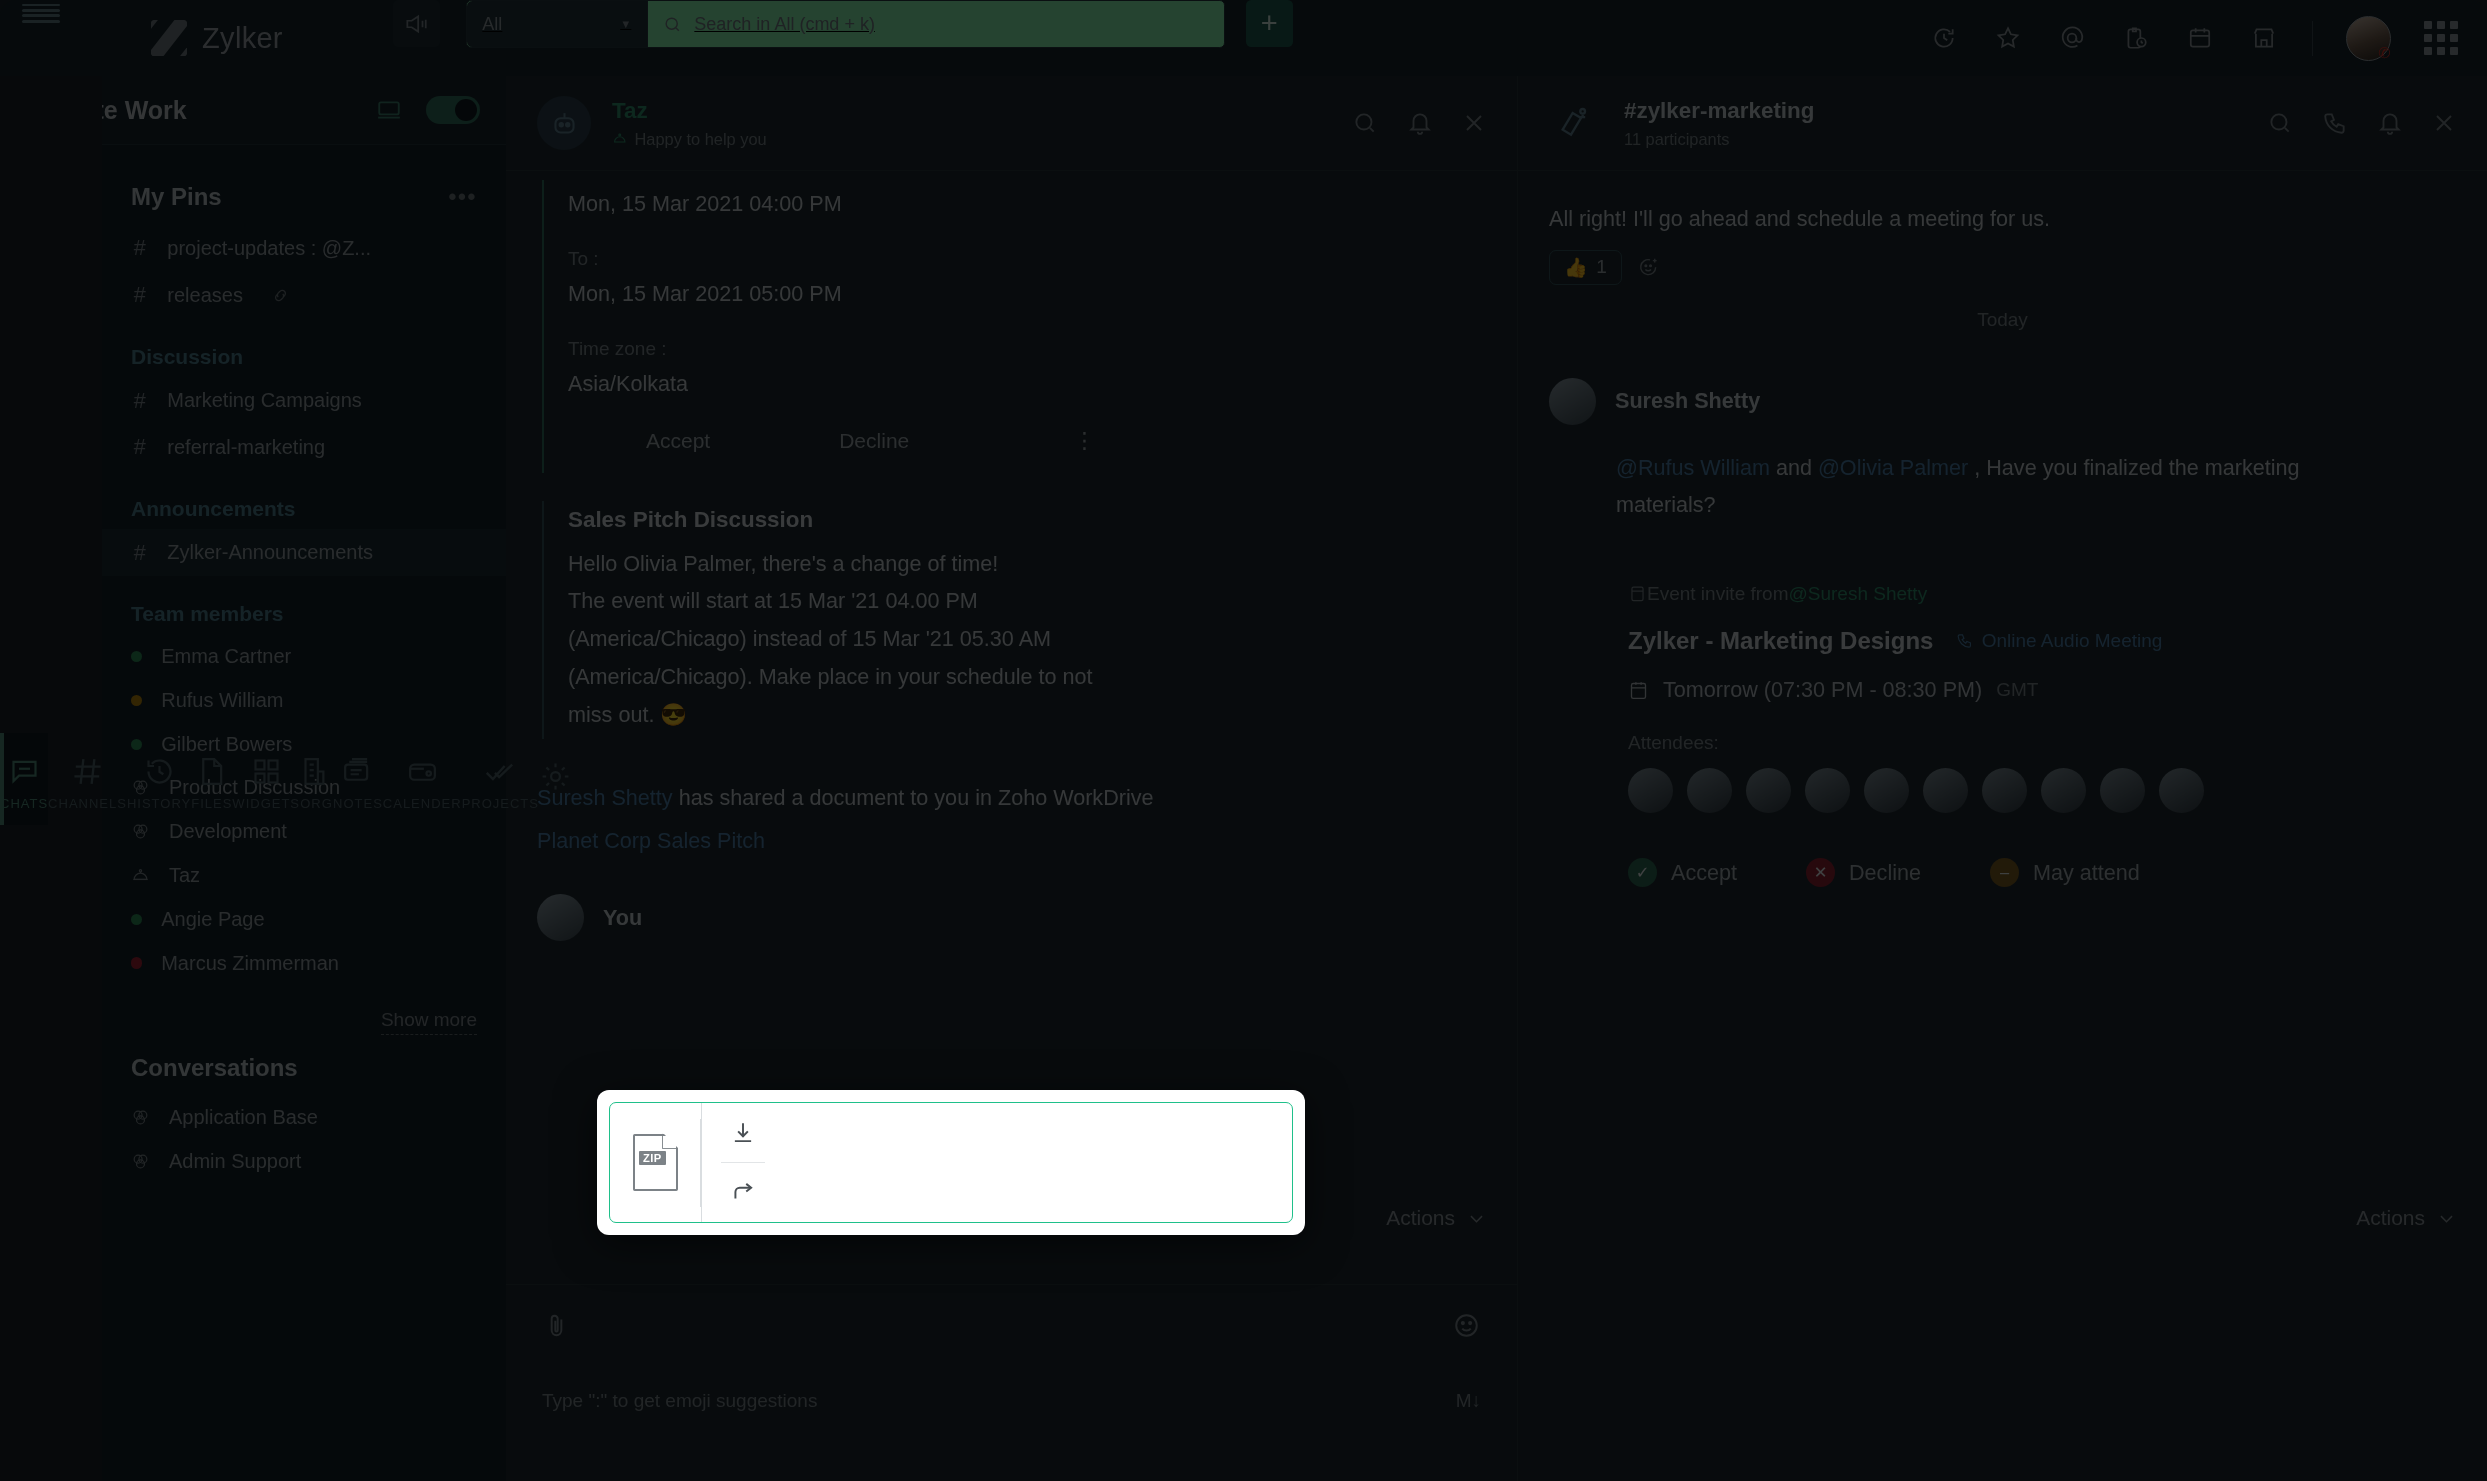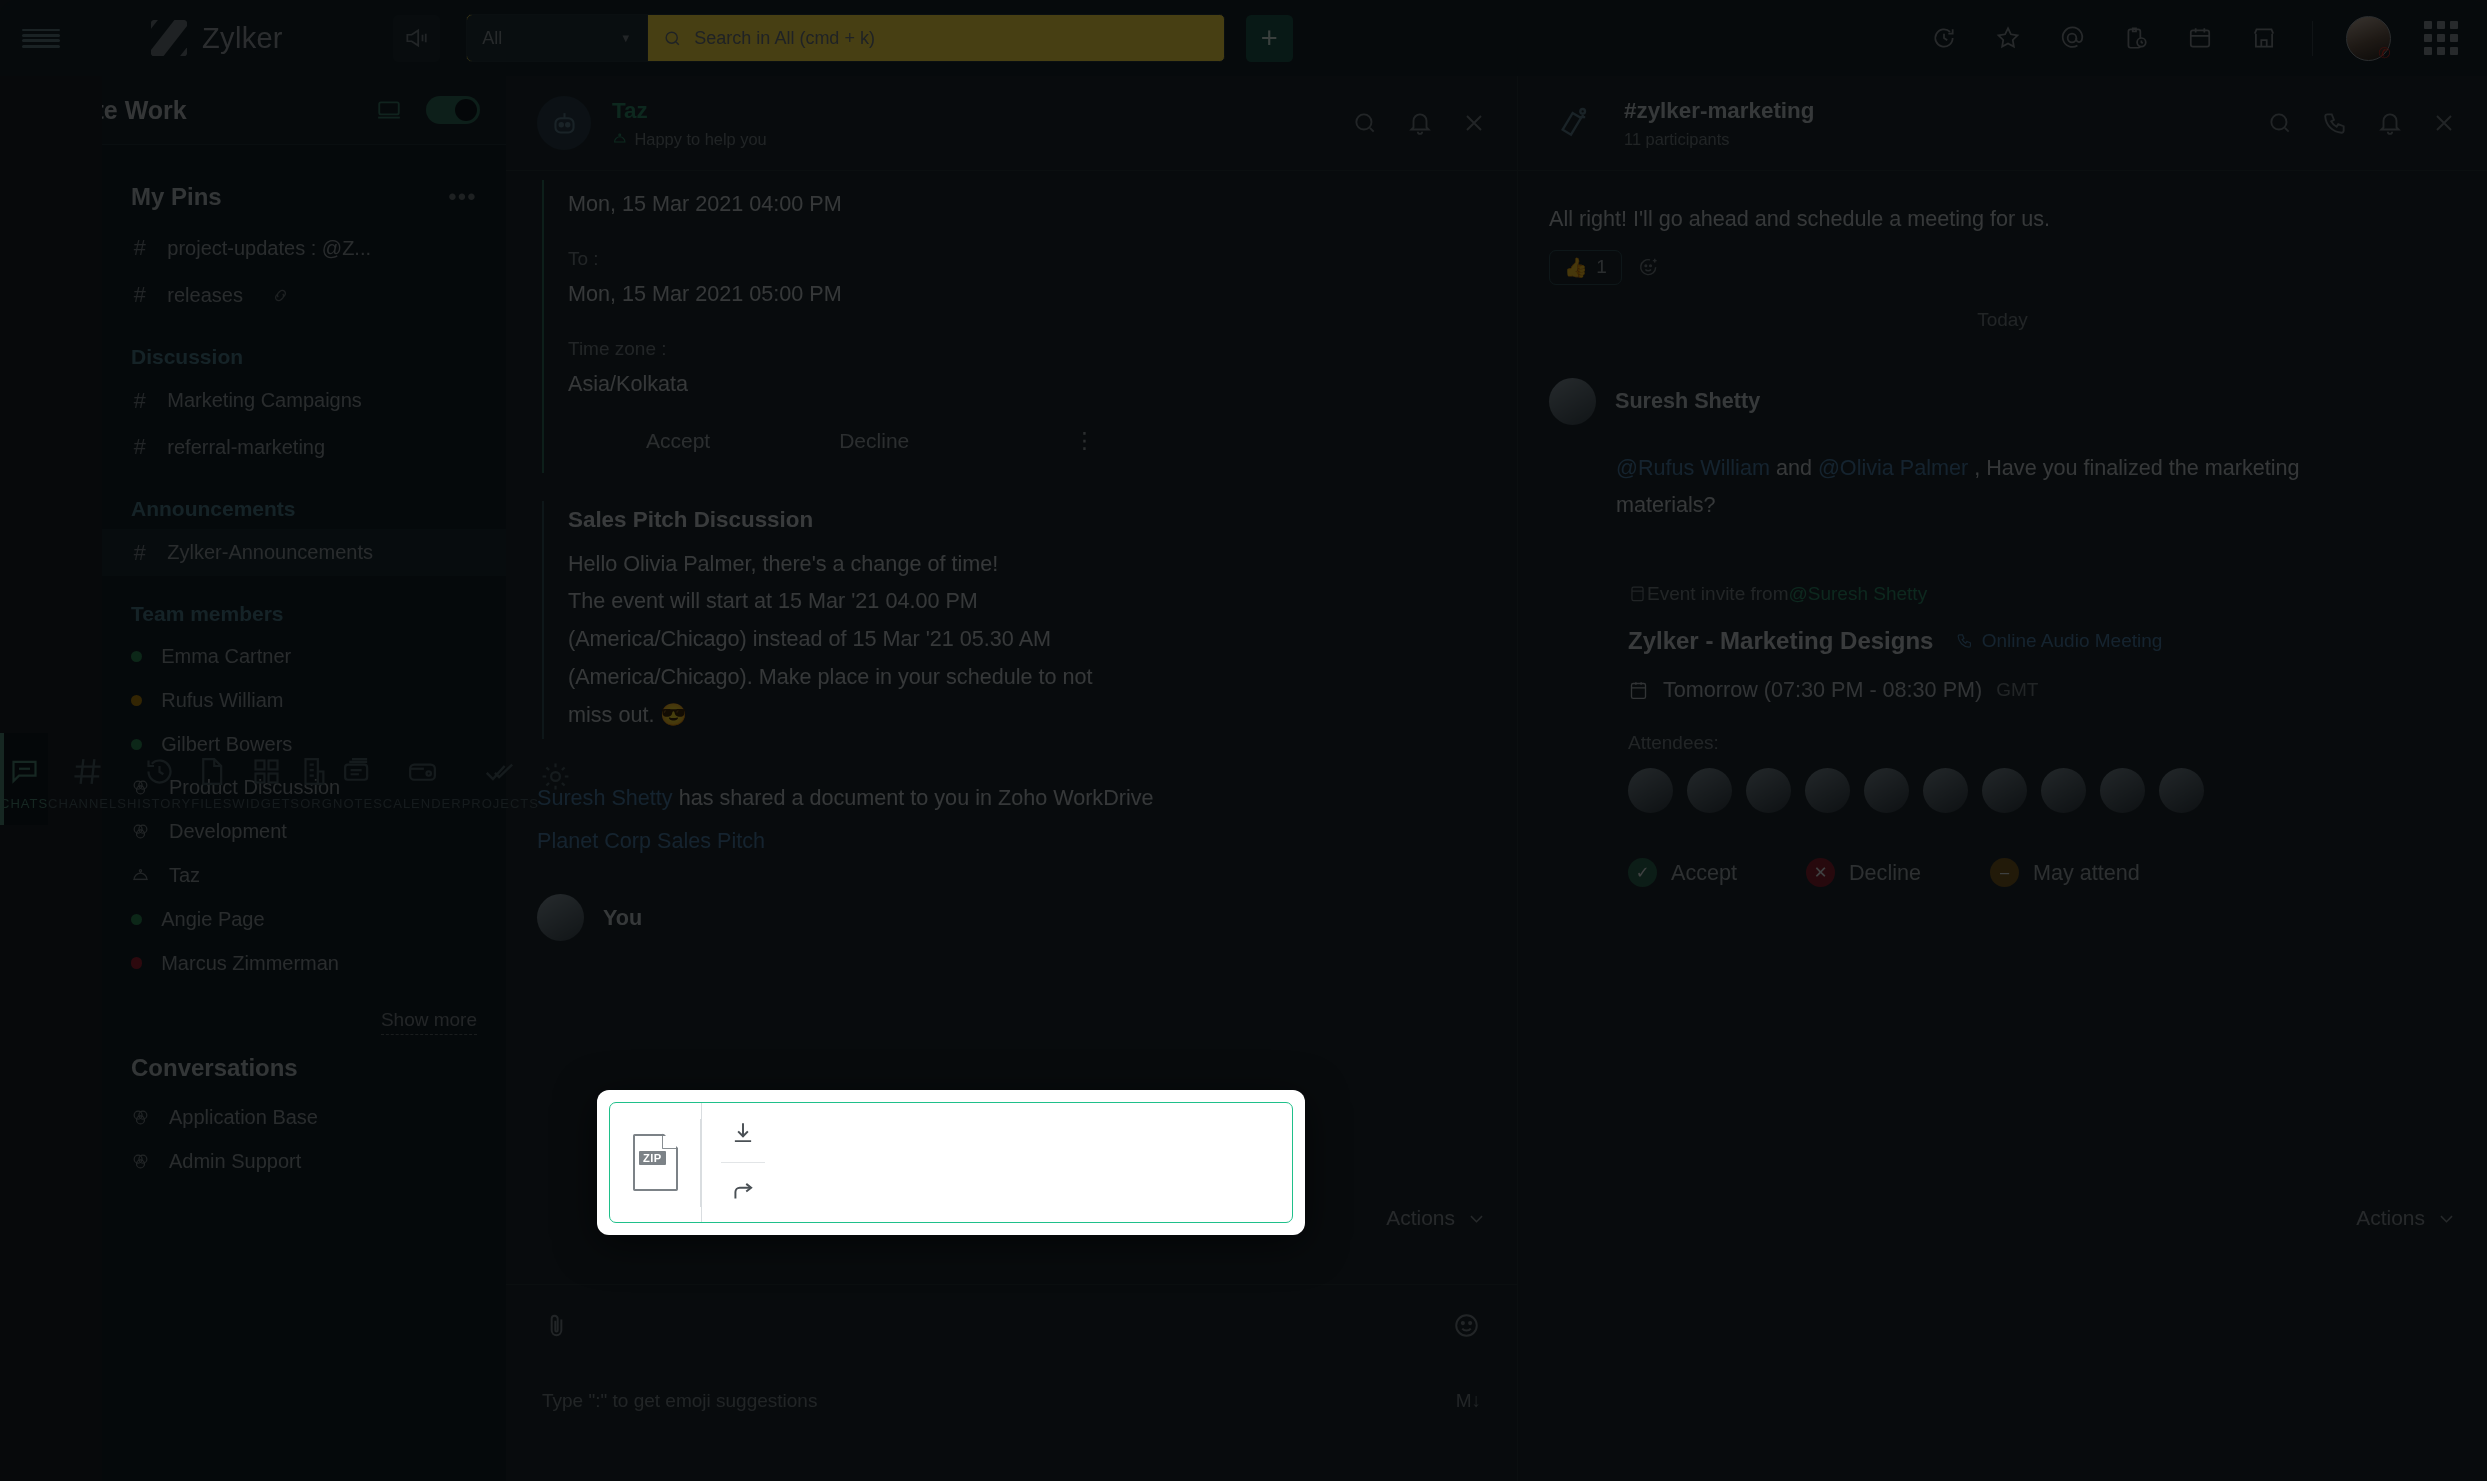--- a/index.html
+++ b/index.html
@@ -23,21 +23,21 @@
     z-index: 500;
   }
 
   
   #topbar {
     position: absolute; top: 0; left: 0;
     width: 2487px; height: 76px;
     background: #17252b;
     border-top-left-radius: 15.5px;
     border-top-right-radius: 15.5px;
-    display: flex; align-items: center;
+    display: flex; 
     z-index: 10;
   }
   #hamburger {
     width: 38px; height: 26px;
     margin-left: 22.4px;
     display: flex; flex-direction: column; justify-content: space-between;
     padding: 3.5px 0;
   }
   #hamburger i { display:block; height: 2.6px; background: #5d7a82; border-radius: 1.7px; }
 
@@ -64,24 +64,25 @@
   #megaphone-btn {
     margin-left: 110px; width: 47px; height: 47px;
     display:flex; align-items:center; justify-content:center;
     border-radius: 5.2px; background: #1d2d34;
   }
 
   #search-wrap {
     margin-left: 26px;
     display: flex; align-items: center;
     height: 48px;
-    background: #fde047;
+    background: #86efac;
     border-radius: 5.2px;
     width: 759px;
     border: 0.9px solid #26373e;
+    text-decoration: underline;
   }
   #scope-select {
     width: 181px; height: 100%;
     display:flex; align-items:center; justify-content:space-between;
     padding: 0 15.5px;
     color: #8c979c; font-size: 18px;
     background: #223239;
     border-right: 0.9px solid #2b3c44;
     border-radius: 5.2px 0 0 5.2px;
   }

